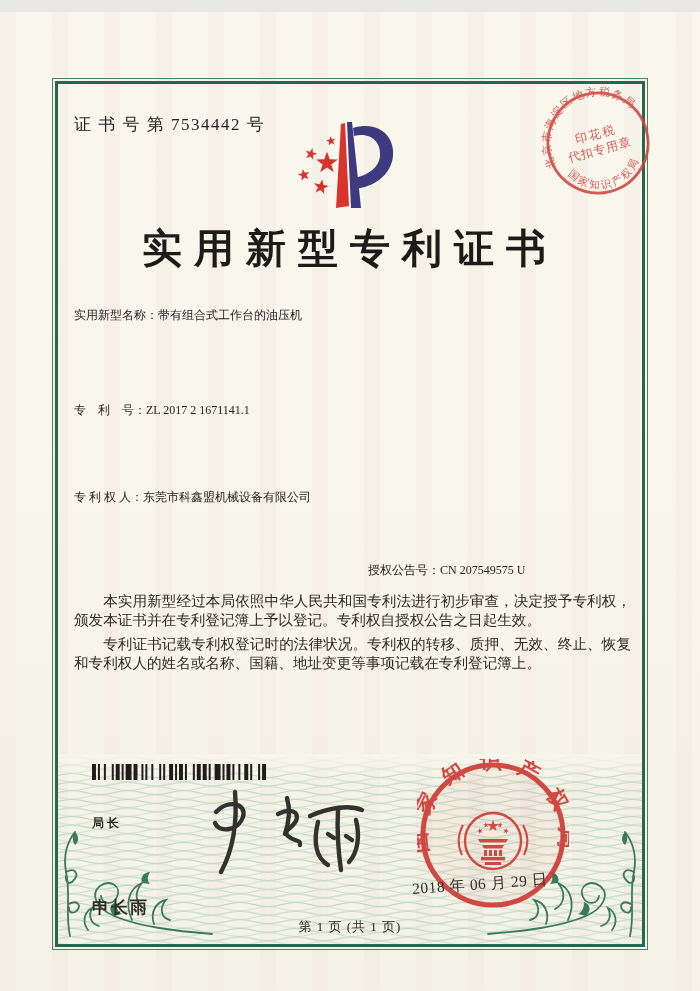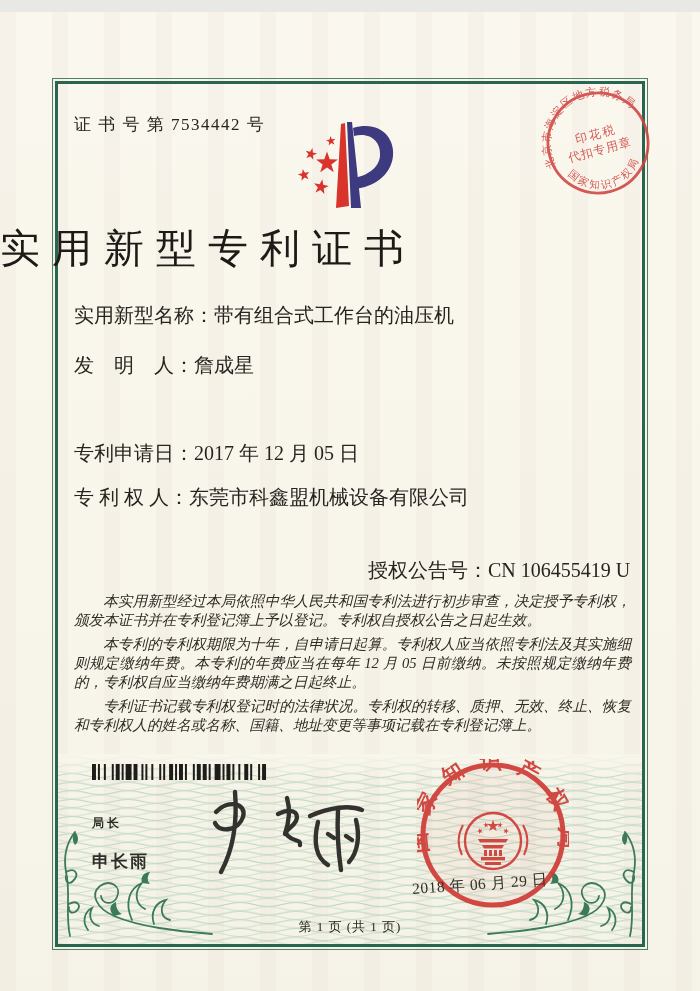--- a/index.html
+++ b/index.html
@@ -9,31 +9,31 @@
       repeating-linear-gradient(90deg, rgba(219,196,188,0.10) 0 16px, rgba(255,255,255,0) 16px 52px),
       linear-gradient(180deg,#faf7ee 0%,#f8f5ea 60%,#f5f3e7 100%);
     font-family:"Liberation Serif","DejaVu Serif",serif;
     color:#2b2822;
   }
   .abs{position:absolute;}
   
   #frame-outer{left:52px;top:66px;width:594px;height:870px;border:1.5px solid #4e8066;}
   #frame-inner{position:absolute;left:2px;top:2px;right:2px;bottom:2px;border:3px solid #2a6550;}
   #cert-no{left:74px;top:101px;font-size:17px;letter-spacing:1.5px;color:#262420;}
-  #title{left:0;top:209px;width:700px;text-align:left;font-size:40px;font-weight:400;
+  #title{left:0;top:209px;width:700px;text-align:center;font-size:40px;font-weight:700;
          letter-spacing:12px;color:#1d1b17;}
-  .field-row{left:74px;width:560px;font-size:20px;line-height:22px;color:#262420;}
+  .field-row{left:74px;width:560px;font-size:12px;line-height:22px;color:#262420;}
   .field-label{display:inline-block;vertical-align:top;white-space:pre;}
   .field-value{display:inline-block;vertical-align:top;white-space:pre-line;max-width:440px;}
   #row-grant .pair2{position:absolute;left:294px;top:0;white-space:nowrap;}
   #body-text{left:74px;top:580px;width:557px;font-size:14.6px;line-height:18.8px;
-             font-style:italic;text-align:justify;color:#2e2b25;}
+             text-align:justify;color:#2e2b25;}
   #body-text p{margin:0 0 5.5px 0;text-indent:2em;}
   #sig-role{left:92px;top:803px;font-size:12px;font-weight:600;letter-spacing:3px;color:#2f2d28;}
-  #sig-name{left:92px;top:838px;font-size:17px;font-weight:600;letter-spacing:2px;color:#2f2d28;}
+  #sig-name{left:92px;top:884px;font-size:17px;font-weight:600;letter-spacing:2px;color:#2f2d28;}
   #seal-date{left:412px;top:861px;width:170px;font-size:15.5px;letter-spacing:0.5px;
              color:#33302a;transform:rotate(-4deg);}
   #footer{left:0;top:906px;width:700px;text-align:center;font-size:13px;letter-spacing:1px;color:#2b2822;}
   svg{display:block;}
 </style>
 </head>
 <body>
 
 <div id="page">
 
@@ -128,36 +128,32 @@
       <path d="M64,2 L69,2 L78,88 L68,88 Z"></path>
       <path d="M70,8 C97,0 112,18 110,36 C108,56 90,67 72,69 L70,58 C84,56 96,48 97,36 C98,22 88,12 71,16 Z"></path>
     </g>
   </svg>
 
   <div class="abs" id="title">实用新型专利证书</div>
 
   <div class="abs field-row" style="top:292px">
     <span class="field-label">实用新型名称：</span><span class="field-value">带有组合式工作台的油压机</span>
   </div>
-  <div class="abs field-row" style="top:342px">
-    <span class="field-label">发　明　人：</span><span class="field-value">詹成星</span>
-  </div>
-  <div class="abs field-row" style="top:430px">
-    <span class="field-label">专利申请日：</span><span class="field-value">2017 年 12 月 05 日</span>
+  <div class="abs field-row" style="top:387px">
+    <span class="field-label">专　利　号：</span><span class="field-value">ZL 2017 2 1671141.1</span>
   </div>
   <div class="abs field-row" style="top:474px">
     <span class="field-label">专 利 权 人：</span><span class="field-value">东莞市科鑫盟机械设备有限公司</span>
   </div>
   <div class="abs field-row" id="row-grant" style="top:547px">
-    <span class="pair2"><span class="field-label">授权公告号：</span><span class="field-value">CN 106455419 U</span></span>
+    <span class="pair2"><span class="field-label">授权公告号：</span><span class="field-value">CN 207549575 U</span></span>
   </div>
 
   <div class="abs" id="body-text">
     <p>本实用新型经过本局依照中华人民共和国专利法进行初步审查，决定授予专利权，颁发本证书并在专利登记簿上予以登记。专利权自授权公告之日起生效。</p>
-    <p>本专利的专利权期限为十年，自申请日起算。专利权人应当依照专利法及其实施细则规定缴纳年费。本专利的年费应当在每年 12 月 05 日前缴纳。未按照规定缴纳年费的，专利权自应当缴纳年费期满之日起终止。</p>
     <p>专利证书记载专利权登记时的法律状况。专利权的转移、质押、无效、终止、恢复和专利权人的姓名或名称、国籍、地址变更等事项记载在专利登记簿上。</p>
   </div>
 
   <svg class="abs" id="barcode" style="left:92px;top:752px;" width="176" height="16" viewBox="0 0 176 16">
       <rect x="0.00" y="0" width="3.96" height="16" fill="#1f1d1a"></rect>
       <rect x="5.93" y="0" width="1.98" height="16" fill="#1f1d1a"></rect>
       <rect x="11.87" y="0" width="1.98" height="16" fill="#1f1d1a"></rect>
       <rect x="19.78" y="0" width="1.98" height="16" fill="#1f1d1a"></rect>
       <rect x="23.73" y="0" width="3.96" height="16" fill="#1f1d1a"></rect>
       <rect x="29.66" y="0" width="1.98" height="16" fill="#1f1d1a"></rect>

